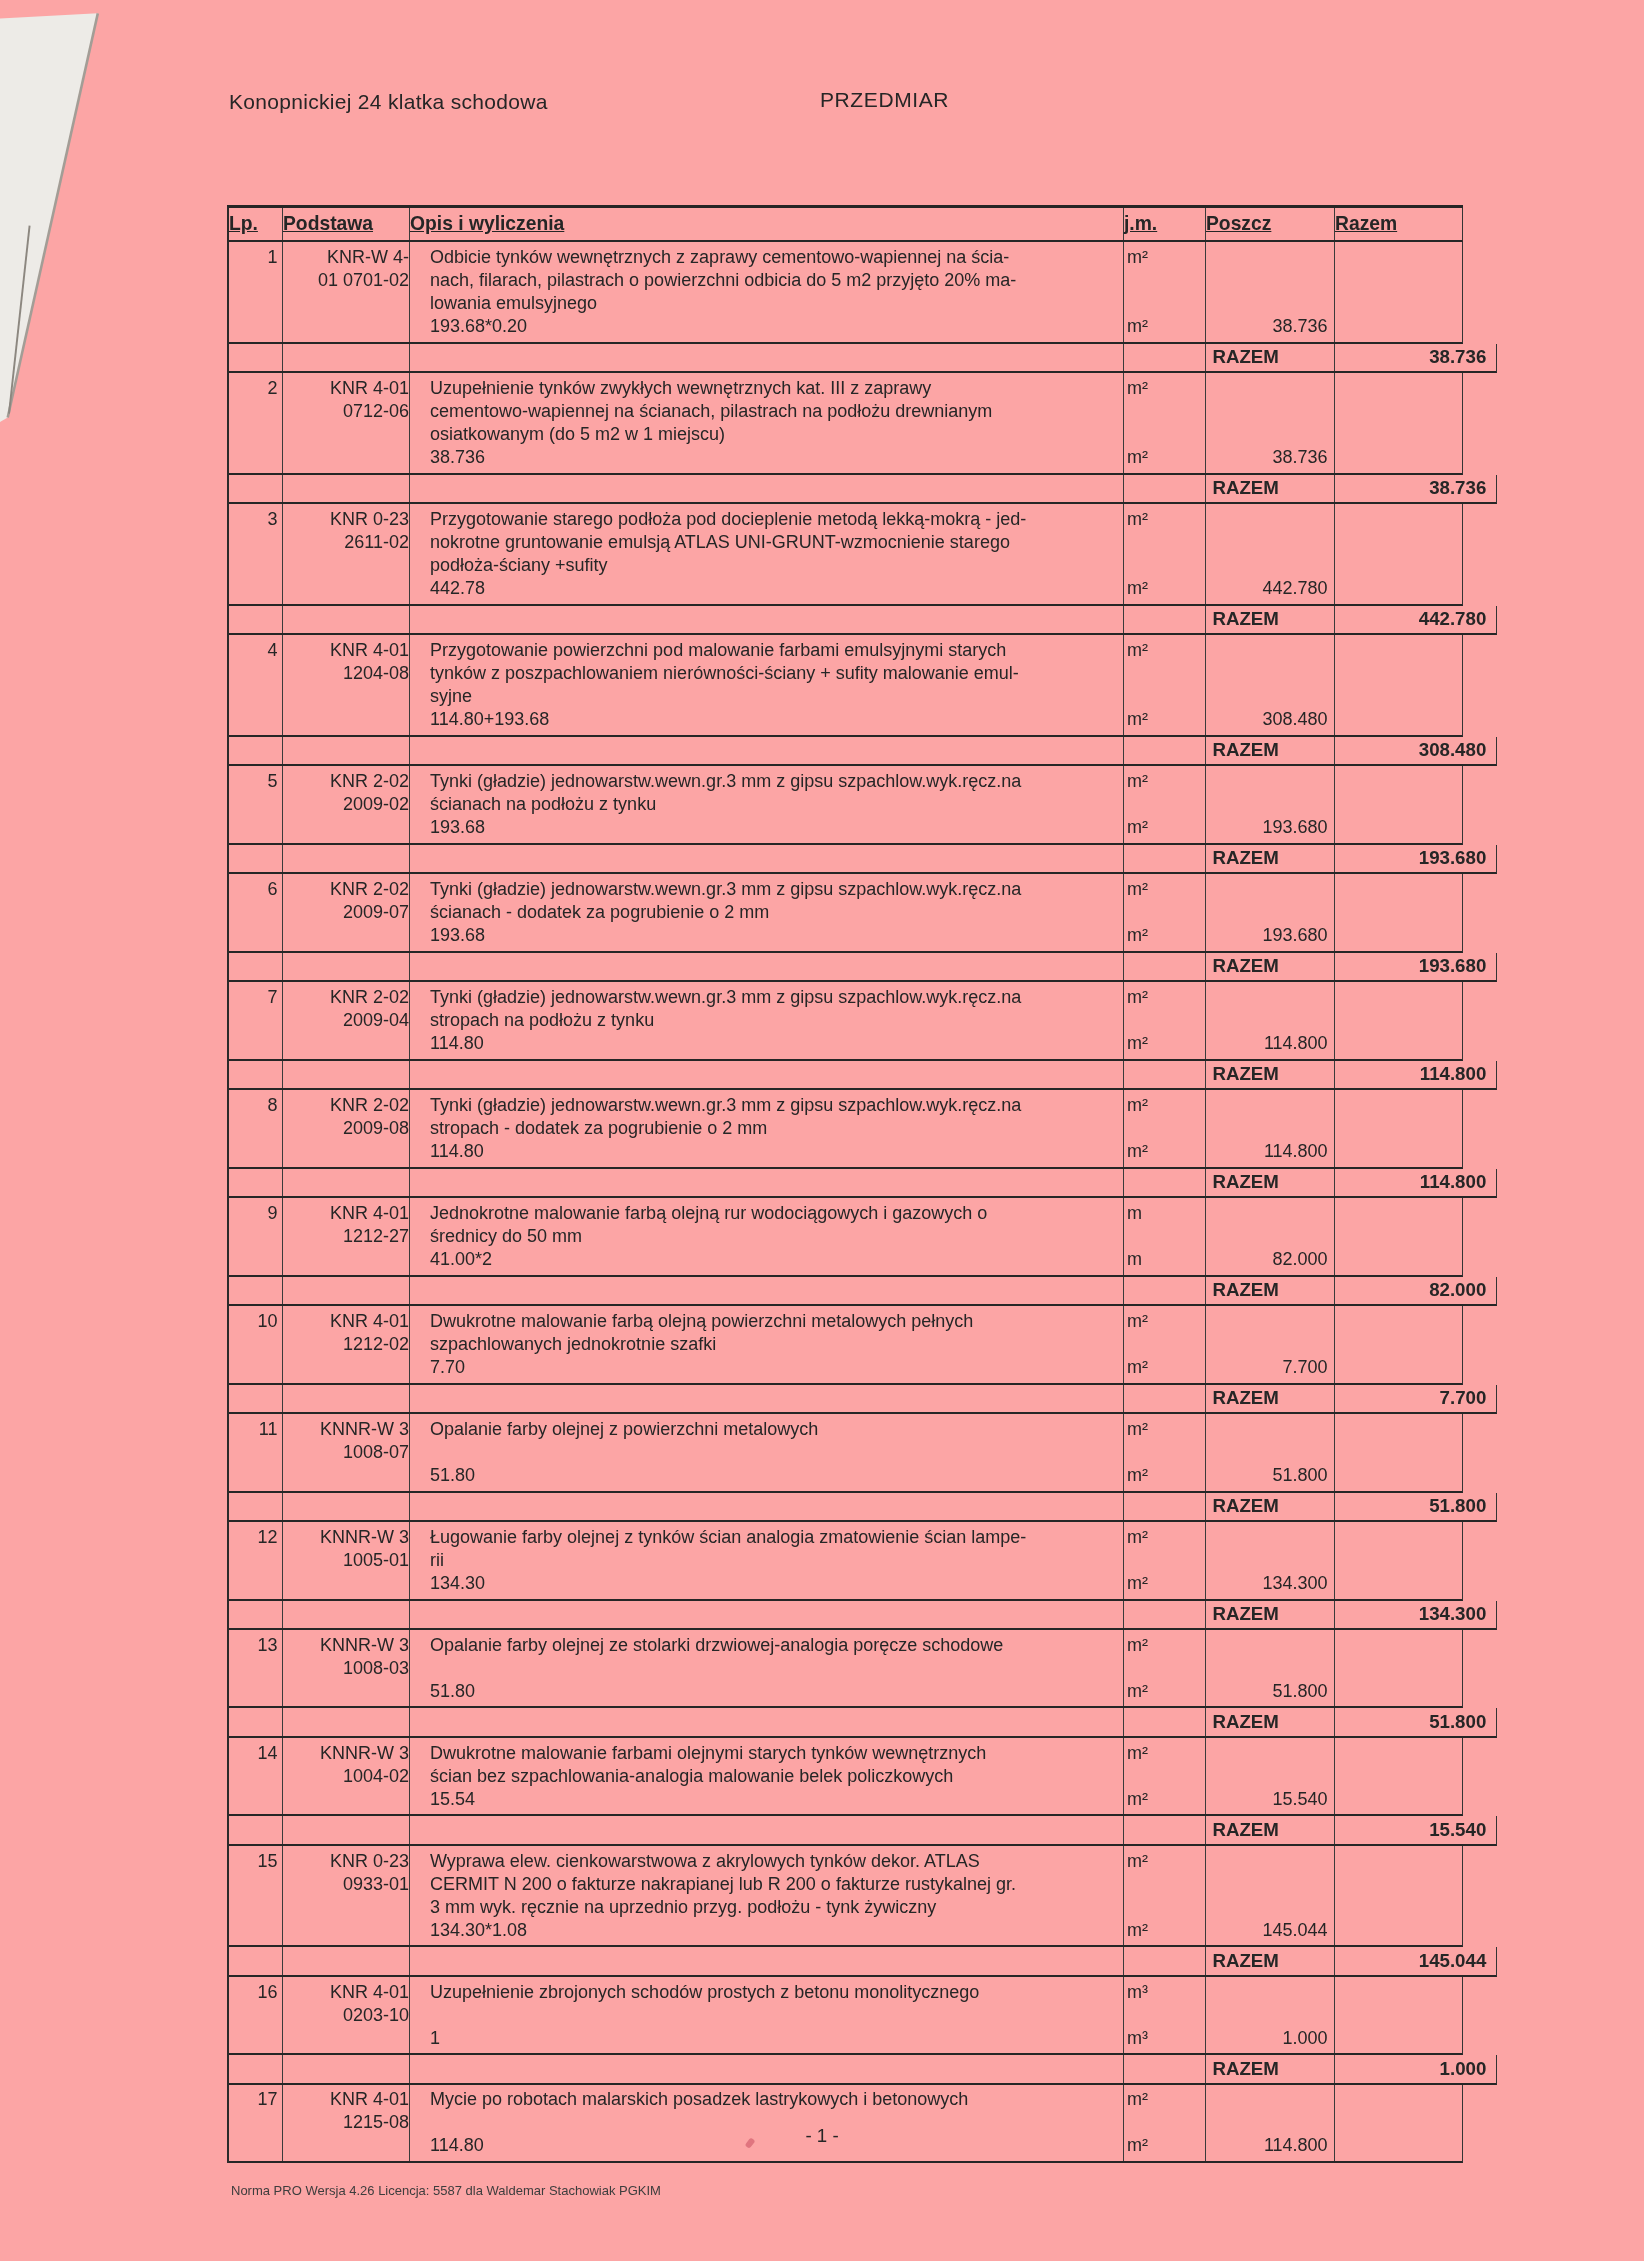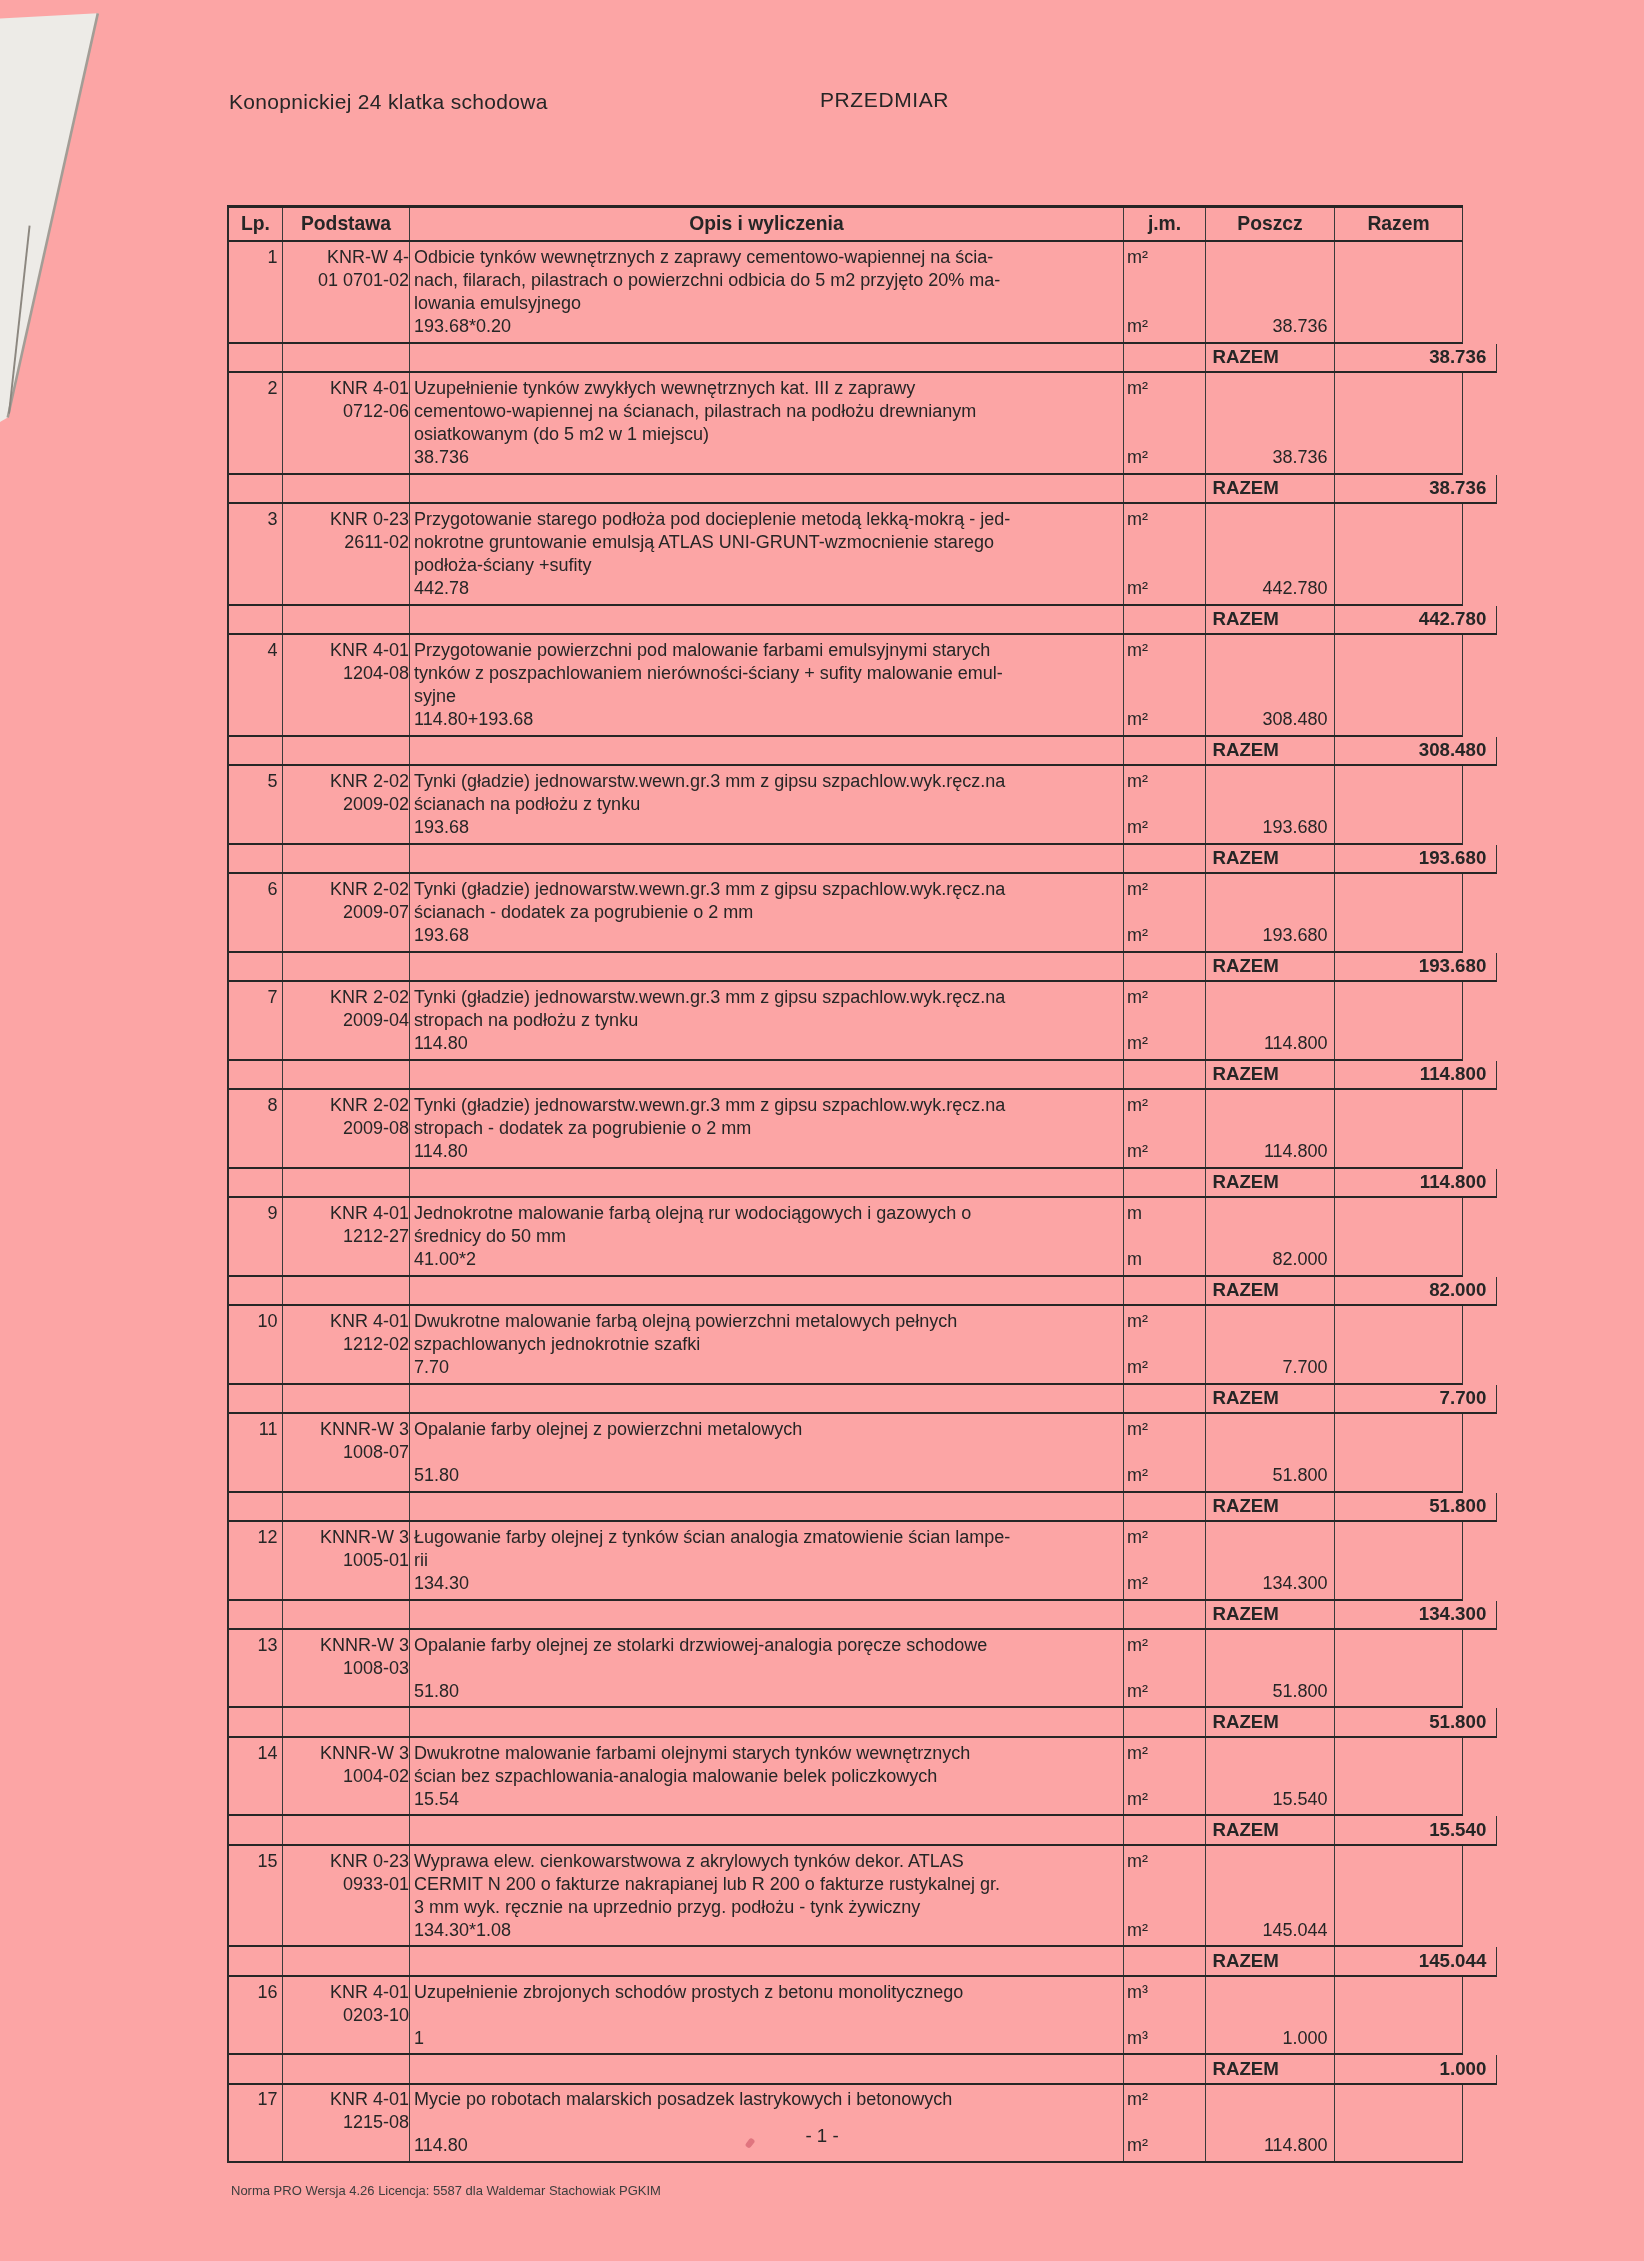--- a/index.html
+++ b/index.html
@@ -17,30 +17,30 @@
   .doc-title-left  { position:absolute; left:229px; top:90px; font-size:21px; letter-spacing:0.3px; }
   .doc-title-center{ position:absolute; left:820px; top:88px; font-size:21px; letter-spacing:0.6px; }
 
   .ptable {
     position:absolute; left:227px; top:205px; width:1234px;
     border-left:2.6px solid #2b2b2b; border-top:3.2px solid #262626;
     font-size:18px; line-height:23px;
   }
   .grid6 { display:grid; grid-template-columns:53px 127px 714px 82px 129px 128px; }
   .hdr-row { border-bottom:2.6px solid #262626; border-right:1.9px solid #343434; }
-  .hdr-cell { font-weight:bold; font-size:19.3px; text-align:center; padding:3.9px 0 5.2px; }
+  .hdr-cell { font-weight:bold; font-size:19.3px; text-align:left; padding:3.9px 0 5.2px;text-decoration:underline; }
   .hdr-cell + .hdr-cell { border-left:1.9px solid #3b3b3b; }
 
   .block { border-bottom:2.6px solid #262626; border-right:1.9px solid #343434; }
   .block .c { padding-top:3.9px; padding-bottom:3.9px; }
   .block .c + .c { border-left:1.9px solid #3b3b3b; }
   .c-lp   { text-align:right; padding-right:4.5px; }
   .c-pod  { padding-left:6.4px; white-space:pre-line;text-align:right; }
   .c-opis { display:flex; flex-direction:column; justify-content:space-between;
-            padding-left:4px; padding-right:5.2px; }
+            padding-left:20px; padding-right:5.2px; }
   .desc   { white-space:pre-line; min-height:46px; }
   .c-jm   { display:flex; flex-direction:column; justify-content:space-between; padding-left:3px; }
   .c-pos  { display:flex; flex-direction:column; justify-content:flex-end;
             text-align:right; padding-right:6.4px; }
 
   .razem-row {
     display:grid; grid-template-columns:53px 127px 714px 82px 129px 160px;
     width:1267px;
     border-bottom:2.6px solid #262626; border-right:1.9px solid #343434;
     font-weight:bold; font-size:18.7px; line-height:22px;

